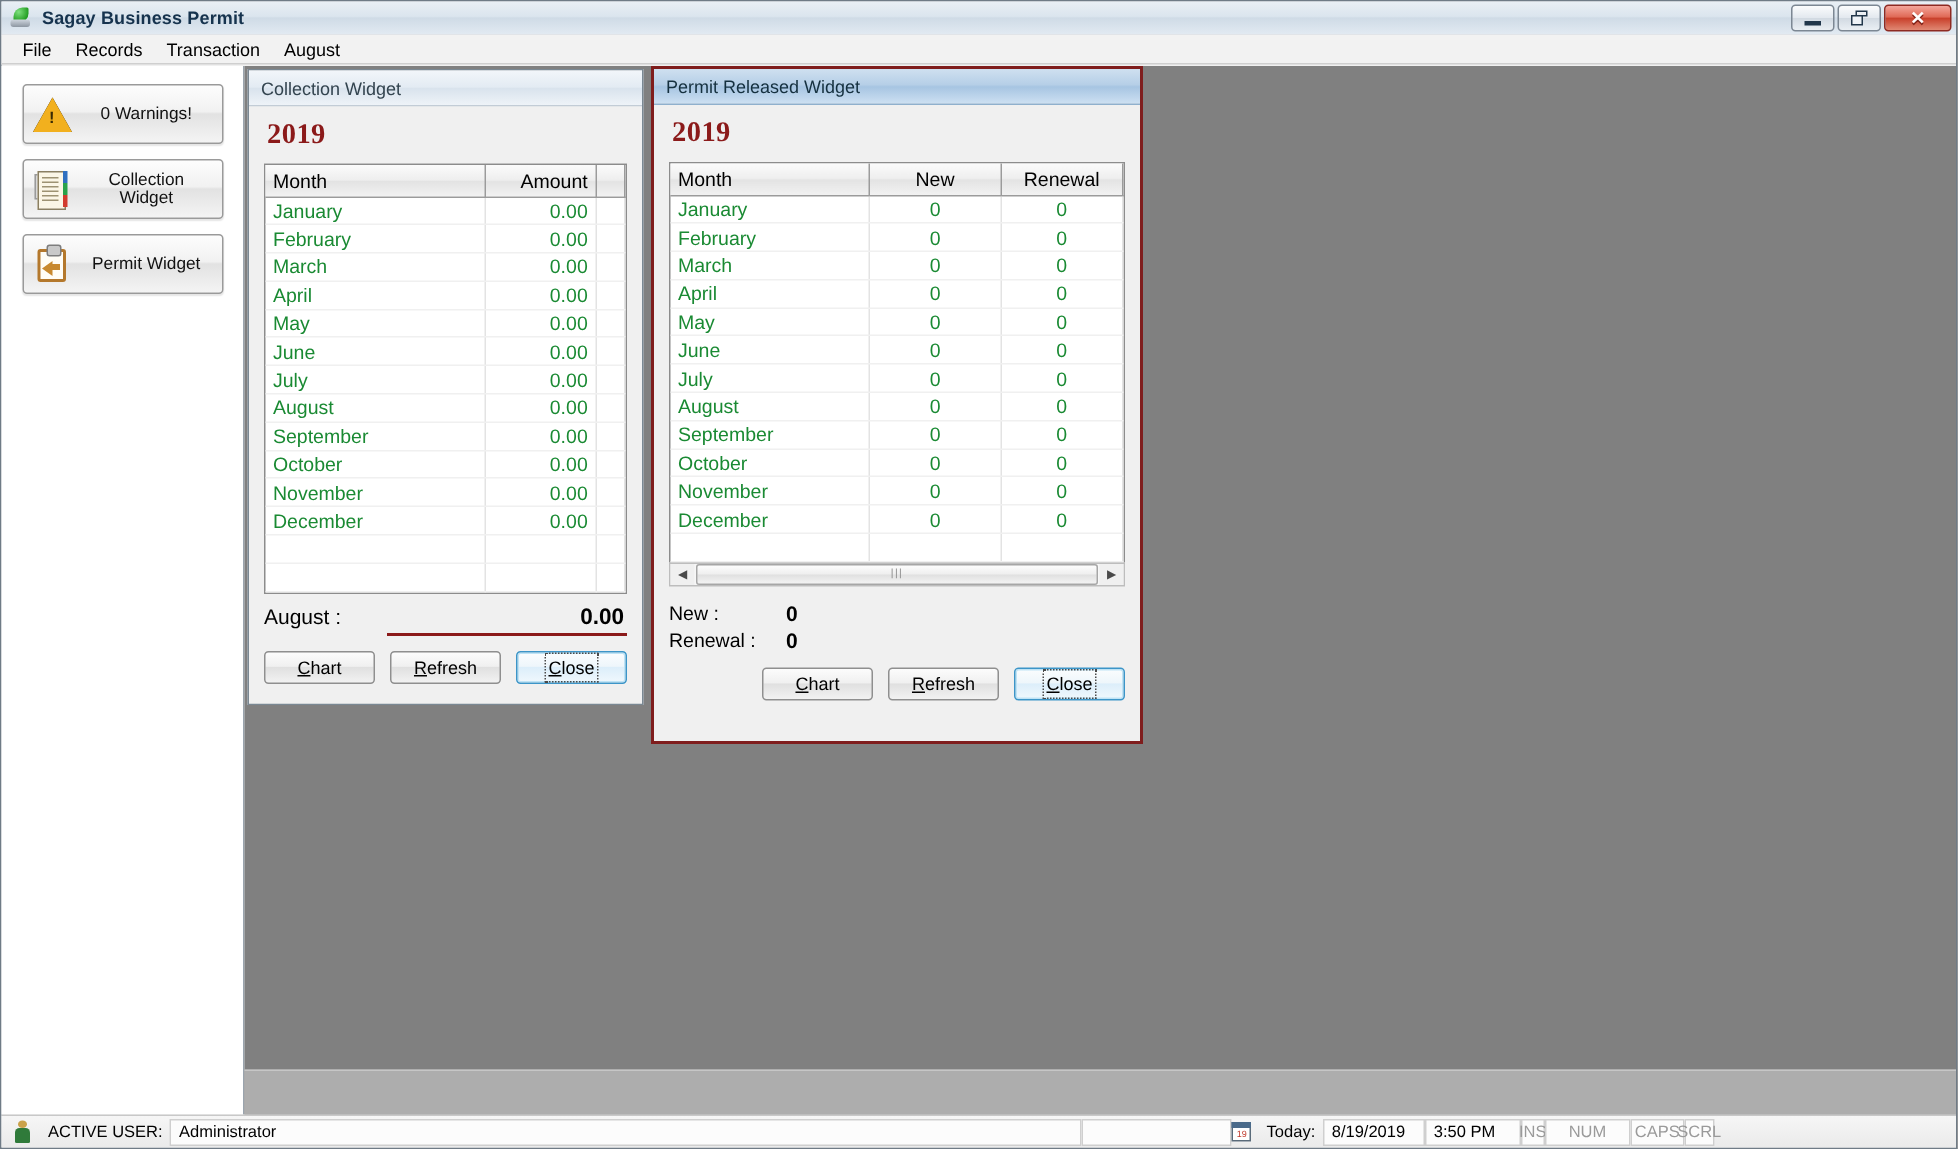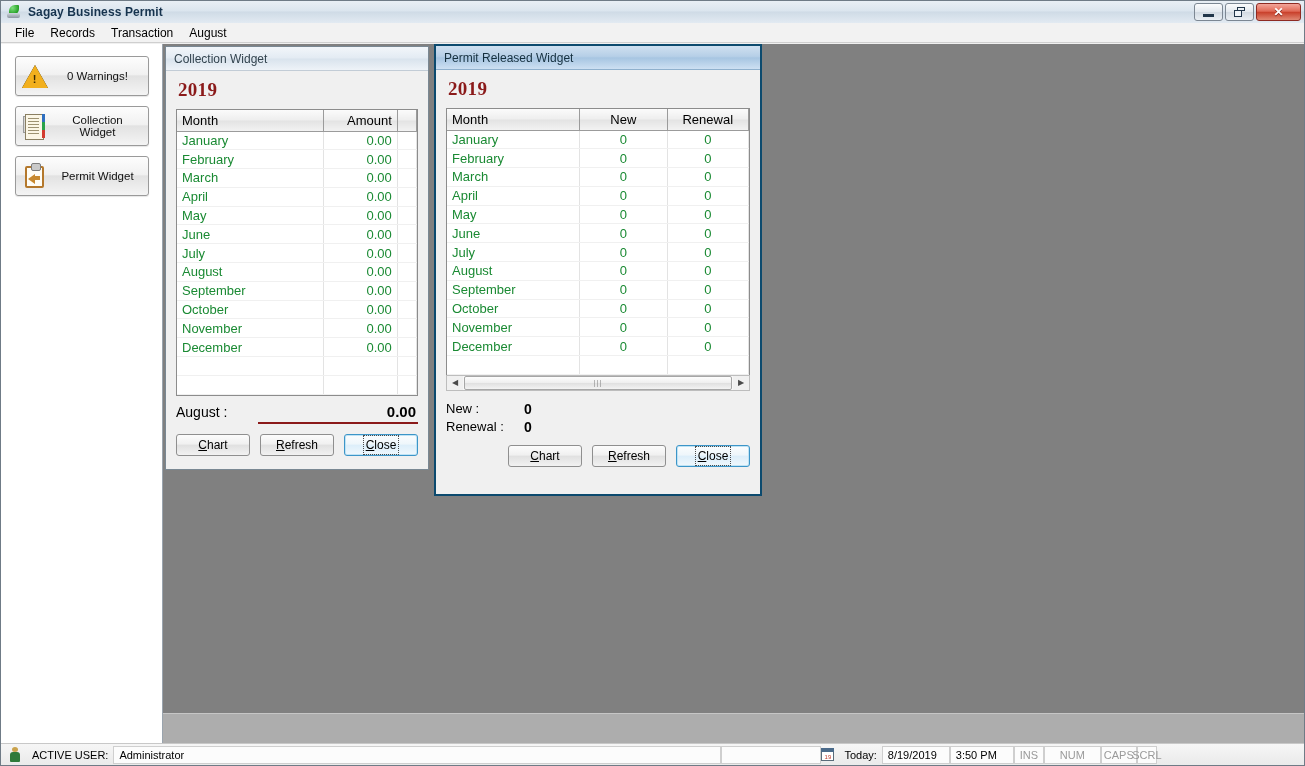--- a/index.html
+++ b/index.html
@@ -115,21 +115,21 @@
     position:absolute;left:162px;top:0;right:0;bottom:0;
     background:#808080;
   }
   #mdi-bottom-strip{position:absolute;left:0;right:0;bottom:0;height:29px;background:#adadad;border-top:1px solid #c6c6c6;}
   
   .child-win{position:absolute;box-sizing:border-box;}
   .child-win .cw-frame{
     border:1px solid #7a8893;background:#f0f0f0;height:100%;box-sizing:border-box;
     display:flex;flex-direction:column;
   }
-  .child-win.active .cw-frame{border:2px solid #0c4a6e;padding:0;}
+  .child-win.active .cw-frame{border:2px solid #7f1d1d;padding:0;}
   .cw-title{
     height:24px;flex:none;display:flex;align-items:center;padding-left:8px;box-sizing:border-box;
     background:linear-gradient(to bottom,#f2f6fa 0%,#e3ebf3 48%,#d9e3ed 52%,#eef3f8 100%);
     border-bottom:1px solid #c2ccd6;
   }
   .child-win.active .cw-title{
     background:linear-gradient(to bottom,#cfe0f0 0%,#b6cfe7 45%,#a7c5e2 52%,#cde0f2 100%);
     border-bottom:1px solid #8fb0cd;
   }
   .cw-title span{font-size:12px;color:#33444f;}
@@ -554,19 +554,19 @@
     <div class="sb-cell sb-sunken" style="width:608px">Administrator</div>
     <div class="sb-cell sb-sunken" style="width:100px"></div>
     <div class="cal">
       <div class="sheet"></div>
         <div class="top"></div>
         <div class="num">19</div>
     </div>
     <div class="sb-cell">Today:</div>
     <div class="sb-cell sb-sunken" style="width:68px">8/19/2019</div>
     <div class="sb-cell sb-sunken" style="width:64px">3:50 PM</div>
-    <div class="sb-cell sb-sunken sb-dim" style="width:30px;justify-content:center">INS</div>
+    <div class="sb-cell sb-sunken sb-dim" style="width:16px;justify-content:center">INS</div>
     <div class="sb-cell sb-sunken sb-dim" style="width:57px;justify-content:center">NUM</div>
     <div class="sb-cell sb-sunken sb-dim" style="width:36px;justify-content:center">CAPS</div>
     <div class="sb-cell sb-sunken sb-dim" style="width:20px;justify-content:center">SCRL</div>
   </div>
 
 </div>
 
 </body></html>

